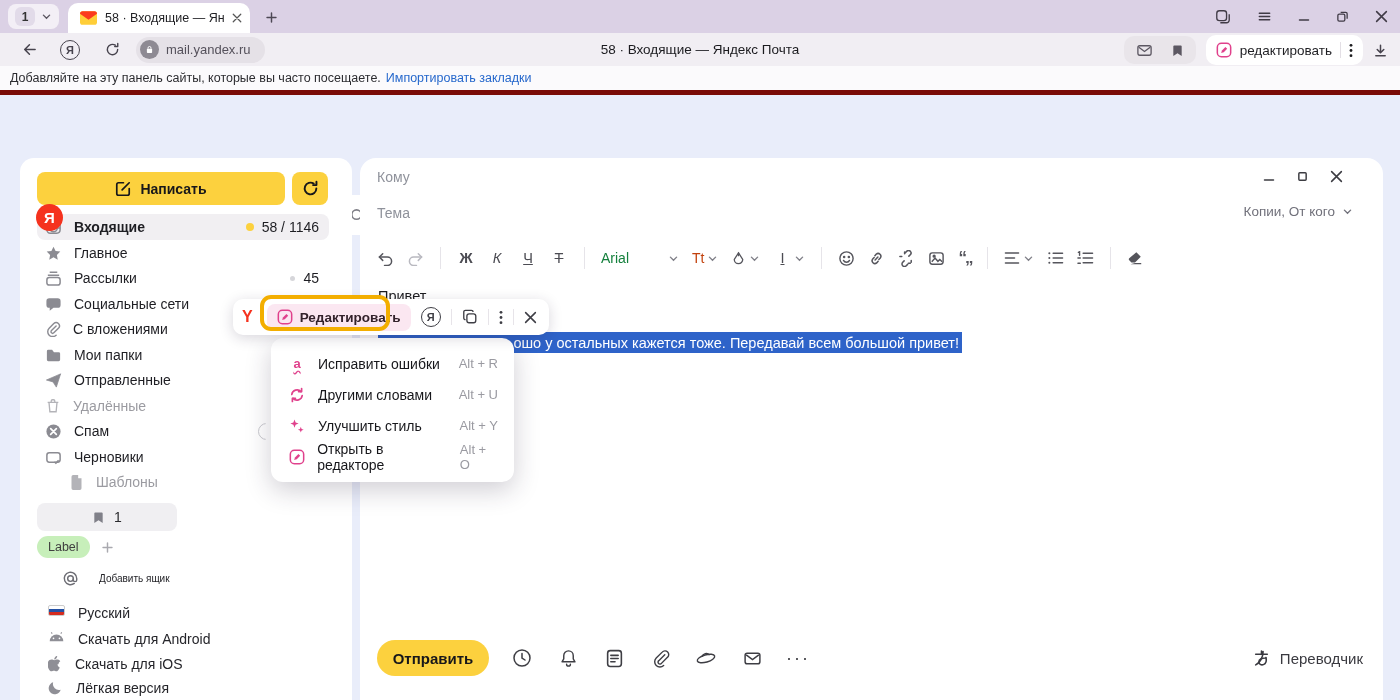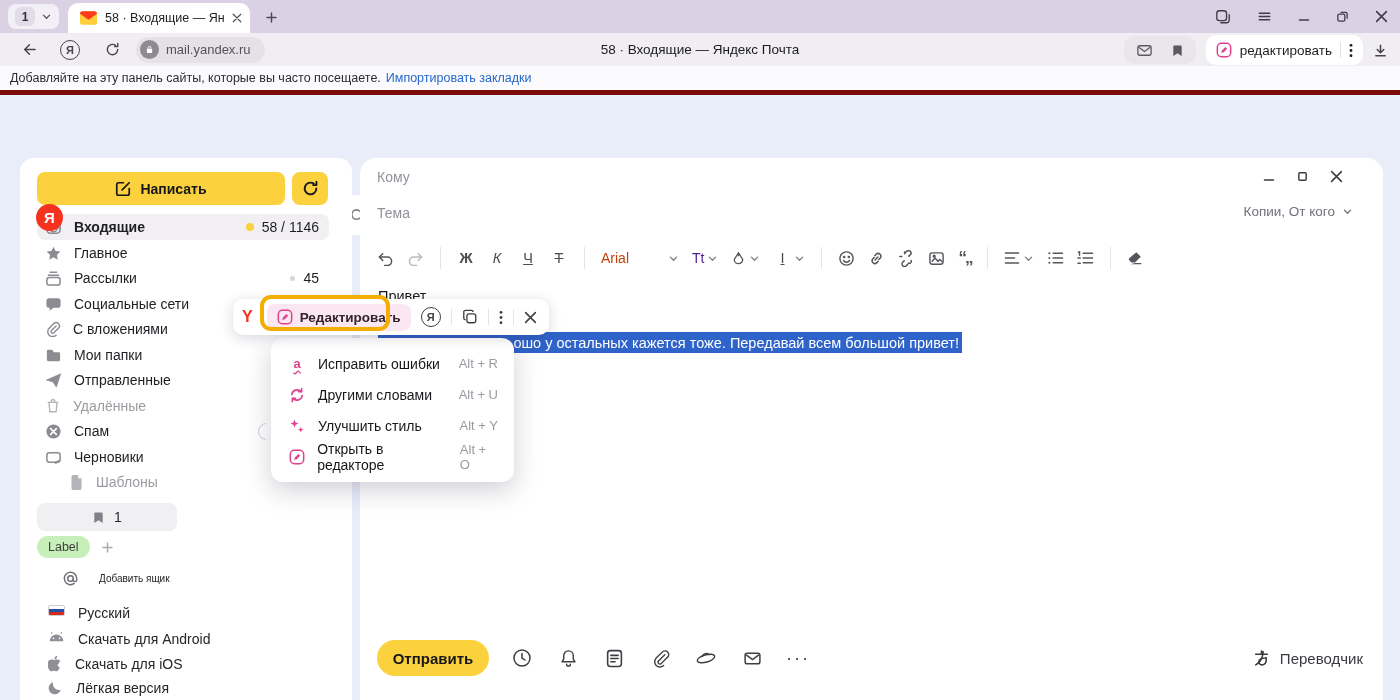--- a/index.html
+++ b/index.html
@@ -102,21 +102,21 @@
   .slink .lbl { color:#26262b; font-size:14px; }
   .flagru { width:17px; height:11px; border-radius:2px; overflow:hidden; display:block; background:linear-gradient(#fff 0 33%,#2451a5 33% 66%,#d52b1e 66% 100%); border:0.5px solid #ccc; }
 
   
   .cc-row { position:absolute; left:17px; color:#8f929b; font-size:14px; }
   .ccwin { position:absolute; right:40px; top:12px; display:flex; align-items:center; gap:22px; color:#3c3c42; }
   .cclink { position:absolute; right:30px; top:46px; display:flex; align-items:center; gap:7px; color:#70707a; font-size:13.5px; }
   .fmtbar { position:absolute; left:17px; top:82px; height:36px; display:flex; align-items:center; gap:13px; color:#55555c; }
   .fmtbar .sep { width:1px; height:22px; background:#e6e4e9; margin:0 3px; }
   .fmtbar .lt { font-size:14.5px; color:#4c4c53; width:18px; text-align:center; }
-  .fmtbar .fontname { color:#c2410c; font-size:14px; margin-right:26px; }
+  .fmtbar .fontname { color:#15803d; font-size:14px; margin-right:26px; }
   .fmtbar .mini { font-size:10px; color:#7f7f87; }
   .bodytext { position:absolute; left:18px; top:130px; font-size:14.5px; color:#1c1c1f; }
   .selline { position:absolute; left:18px; top:174px; width:584px; height:21px; background:#2e63c9; color:#fff; font-size:14.5px; display:flex; align-items:center; justify-content:flex-end; padding-right:3px; white-space:nowrap; overflow:hidden; }
   .sendbar { position:absolute; left:17px; right:20px; bottom:24px; height:36px; display:flex; align-items:center; color:#3e3e44; }
   .btn-send { width:112px; height:36px; background:#fcd13e; border-radius:18px; display:flex; align-items:center; justify-content:center; font-weight:bold; font-size:15px; color:#17171a; }
   .sendbar .sic { width:46px; display:flex; justify-content:center; }
   .sendbar .sic:first-of-type { margin-left:10px; }
   .sendbar .dots3 { font-size:18px; letter-spacing:2px; color:#3e3e44; }
   .translator { margin-left:auto; display:flex; align-items:center; gap:9px; font-size:15px; color:#3a3a40; }
 
@@ -577,21 +577,21 @@
       <span class="lt" style="text-decoration:underline">Ч</span>
       <span class="lt" style="text-decoration:line-through">Т</span>
       <span class="sep"></span>
       <span class="fontname">Arial</span>
       <span class="icn mini">
           <svg width="11" height="11" viewBox="0 0 16 16" fill="none" stroke="currentColor" stroke-width="2" stroke-linecap="round">
             <path d="M3.5 6l4.5 4.5L12.5 6"></path>
           </svg>
         </span>
       <span class="flex" style="gap:3px">
-          <span style="color:#4c1d95">Tt</span>
+          <span style="color:#c2410c">Tt</span>
           <span class="icn mini">
             <svg width="11" height="11" viewBox="0 0 16 16" fill="none" stroke="currentColor" stroke-width="2" stroke-linecap="round">
               <path d="M3.5 6l4.5 4.5L12.5 6"></path>
             </svg>
           </span>
         </span>
       <span class="flex" style="gap:3px">
           <span class="icn">
             <svg width="15" height="15" viewBox="0 0 16 16" fill="none" stroke="currentColor" stroke-width="1.4">
               <path d="M8 2l4.5 7a4.5 4.5 0 1 1-9 0z"></path>

